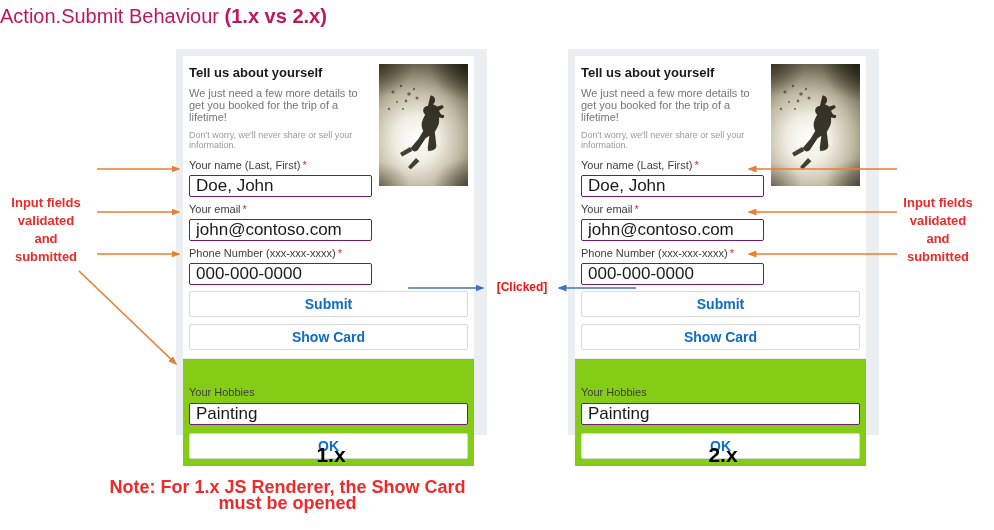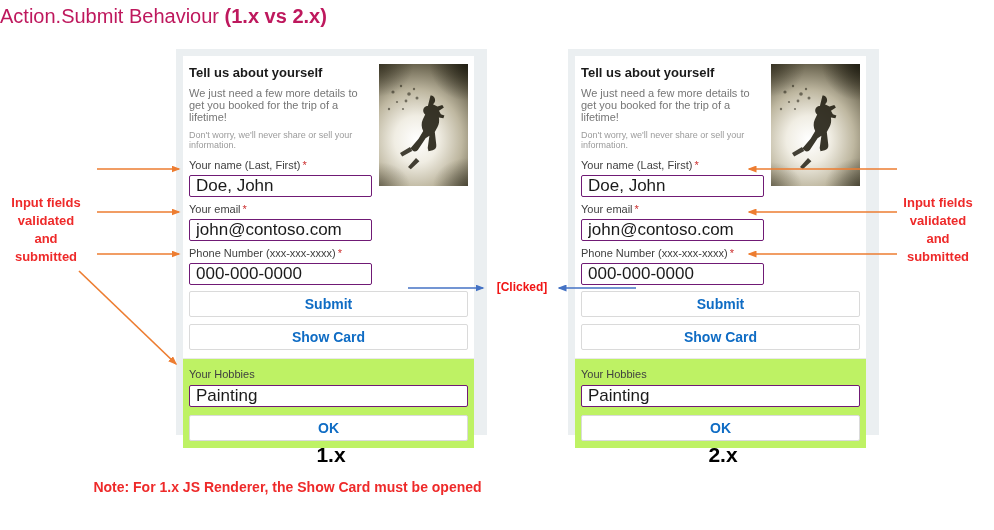--- a/index.html
+++ b/index.html
@@ -46,21 +46,21 @@
     width:89px;height:122px;margin-top:2px;position:relative;overflow:hidden;flex:none;
     background:
       radial-gradient(60% 42% at 100% 0%, rgba(28,26,16,.80), rgba(28,26,16,0) 72%),
       radial-gradient(55% 38% at 0% 0%, rgba(46,42,28,.65), rgba(46,42,28,0) 70%),
       radial-gradient(55% 32% at 100% 100%, rgba(40,38,24,.55), rgba(40,38,24,0) 72%),
       radial-gradient(50% 28% at 0% 100%, rgba(52,48,32,.45), rgba(52,48,32,0) 70%),
       radial-gradient(95% 75% at 42% 62%, #ffffff 0%, #f0ede3 26%, #beb7a0 54%, #6b6550 82%, #3a3626 100%);
   }
   .card-photo svg{position:absolute;left:0;top:0;}
   .card-hobbies{
-    background:#bef264;border-top:1px solid #e9e9e9;padding:6px 6px 0 6px;
+    background:#84cc16;border-top:1px solid #e9e9e9;padding:24px 6px 0 6px;
     flex:1;margin-top:1px;
   }
   .card-hobbies .field-label{margin:3px 0 5px;}
   .card-hobbies .card-btn{margin-top:8px;}
 
   
   .side-note{
     position:absolute;top:194px;text-align:center;color:#ee2a2a;
     font-size:13px;font-weight:bold;line-height:18px;
   }
@@ -71,21 +71,21 @@
     color:#f01414;font-size:12px;font-weight:bold;
   }
   .version-label{
     position:absolute;top:443px;width:100px;text-align:center;
     font-size:21px;font-weight:bold;color:#000;
   }
   .version-left{left:281px;}
   .version-right{left:673px;}
   .bottom-note{
     position:absolute;left:90px;top:479px;width:395px;text-align:center;
-    color:#ee2a2a;font-size:14px;font-weight:bold;line-height:16px;
+    color:#ee2a2a;font-size:18px;font-weight:bold;line-height:16px;
   }
   .arrows-overlay{
     position:absolute;left:0;top:0;width:994px;height:530px;
     pointer-events:none;z-index:10;
   }
 </style>
 </head>
 <body>
 
 <div class="page-title">

